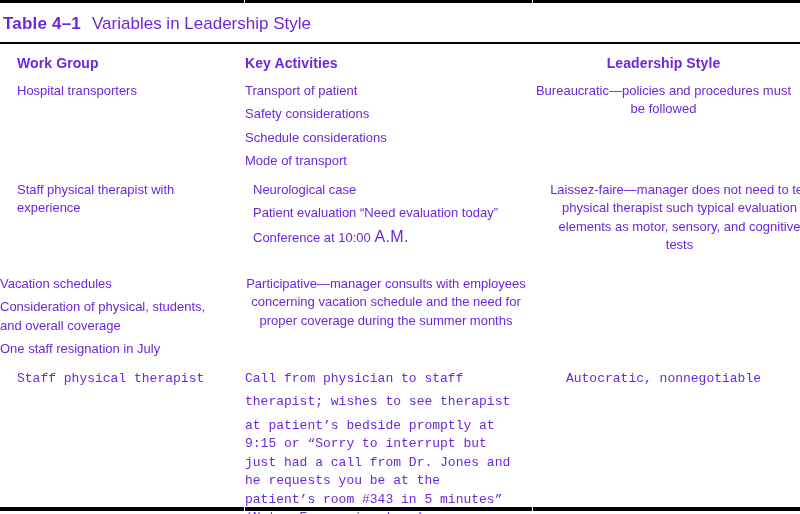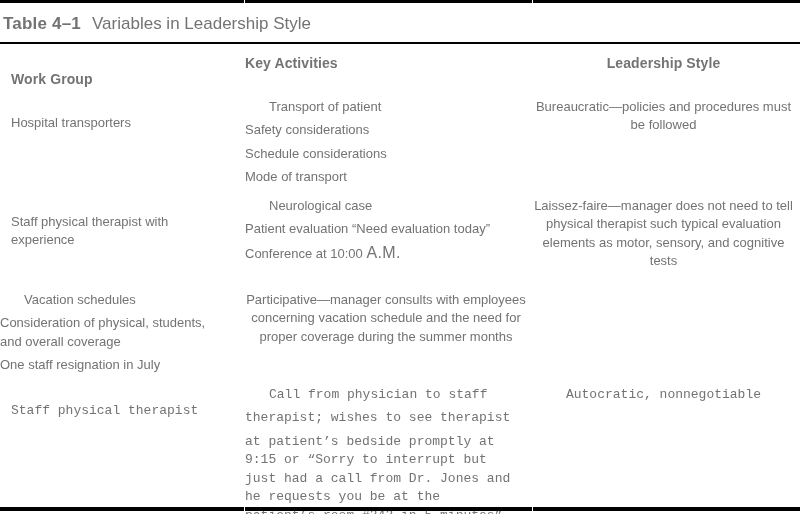--- a/index.html
+++ b/index.html
@@ -4,21 +4,21 @@
 <style>
   * { margin: 0; padding: 0; box-sizing: border-box; }
   html, body { background: #e8e8e8; }
   body { font-family: "Liberation Sans", sans-serif; }
 
   .sheet {
     position: relative;
     width: 800px;
     height: 514px;
     background: #ffffff;
-    color: #737373;
+    color: #6d28d9;
     overflow: hidden;
     margin: 0 auto;
   }
 
   
   .bar { display: flex; width: 100%; background: #ffffff; }
   .bar .seg { background: #000000; }
   .bar.top { position: absolute; top: 0; left: 0; height: 3px; }
   .bar.bottom { position: absolute; bottom: 3px; left: 0; height: 4px; }
   .seg.s1 { width: 244px; margin-right: 1px; }
@@ -43,32 +43,32 @@
   }
   .head { padding: 10px 0 9px 0; }
   .th {
     font-weight: 700;
     font-size: 14px;
     line-height: 18.5px;
     letter-spacing: 0.1px;
   }
 
   .cell { font-size: 13px; line-height: 18.5px; }
-  .c1 { padding-left: 11px; padding-right: 14px; margin-top: 16px; }
+  .c1 { padding-left: 17px; padding-right: 14px; }
   .c2 { padding-right: 16px; }
   .c3 { padding-right: 6px; text-align: center; }
 
   .trow { margin-bottom: 10px; }
   .r0 { min-height: 87px; }
-  .r1 { min-height: 84px; }
+  .r1 { min-height: 84px; gap: 8px; }
   .r2 { min-height: 85px; }
   .r3 { min-height: 130px; font-family: Liberation Mono, monospace; }
 
   .item { margin-top: 5px; }
-  .item:first-child { margin-top: 0; margin-left: 24px; }
+  .item:first-child { margin-top: 0; }
 
   .sc { font-size: 16px; letter-spacing: 0.4px; }
 </style>
 </head>
 <body>
 
 <div class="sheet">
 
   <div class="bar top">
     <div class="seg s1"></div>

